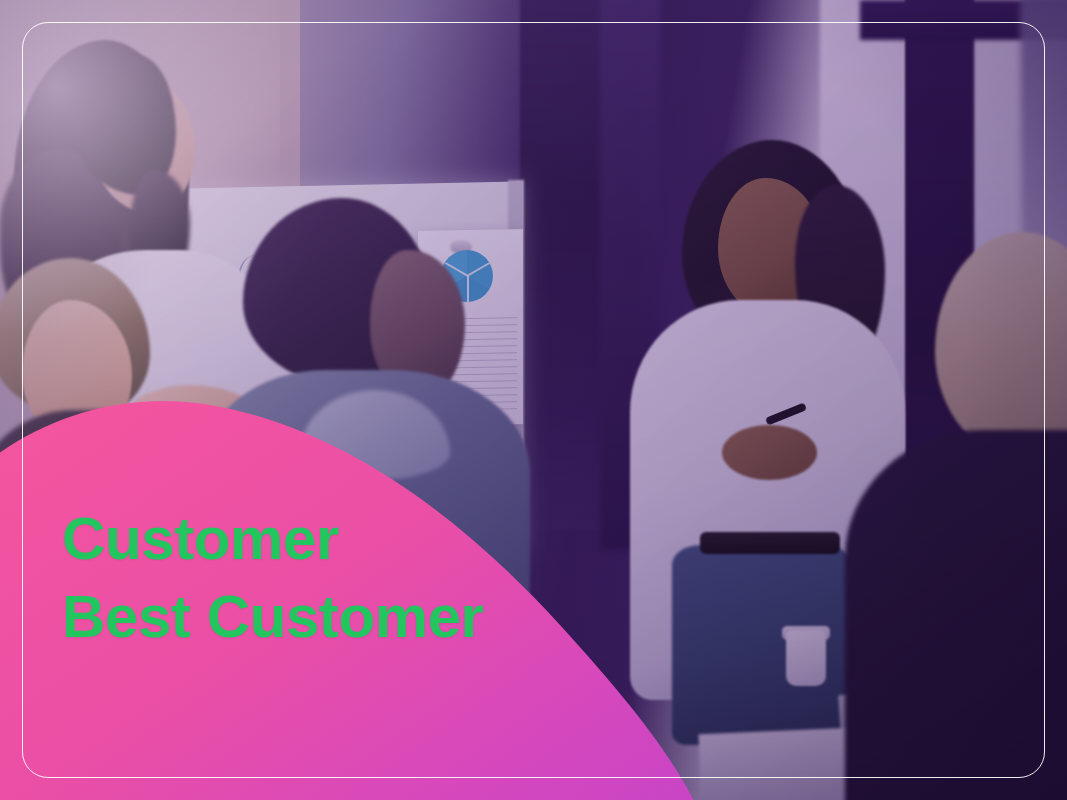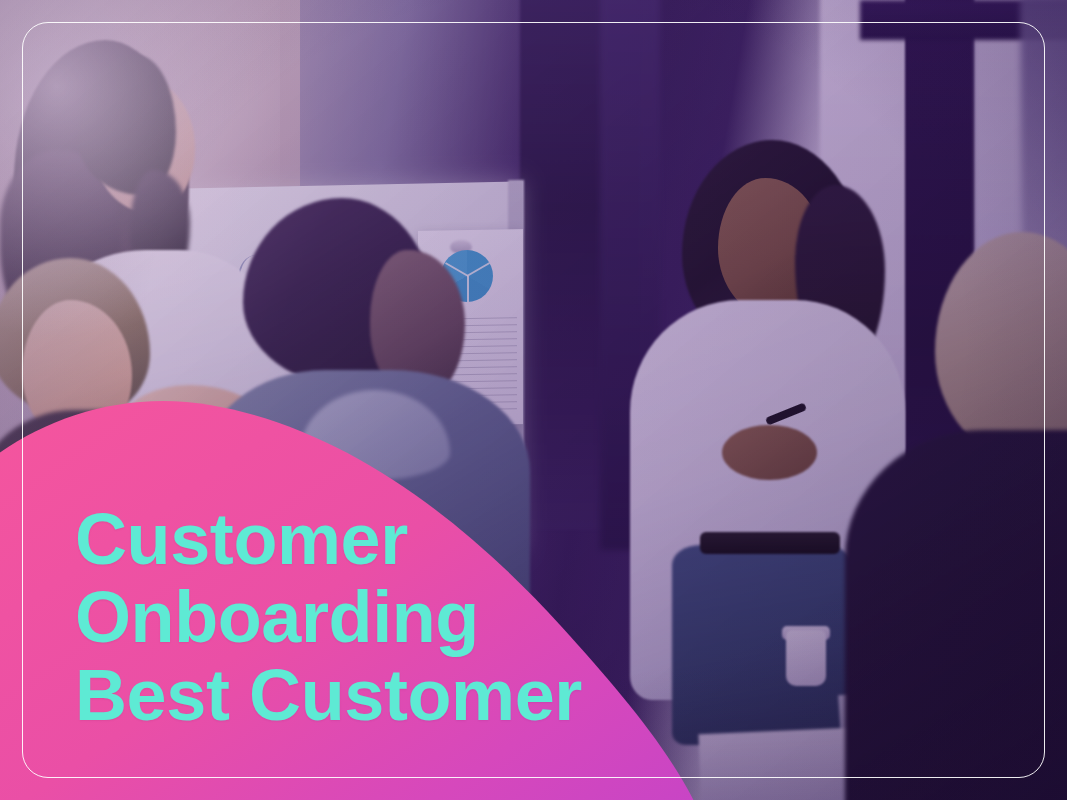--- a/index.html
+++ b/index.html
@@ -323,24 +323,24 @@
   
   .frame{
     position:absolute;left:22px;top:22px;right:22px;bottom:22px;
     border:1.6px solid rgba(255,255,255,.92);
     border-radius:26px;
     z-index:9;pointer-events:none;
   }
 
   
   .title{
-    position:absolute;left:75px;top:500px;z-index:10;
-    color:#5eead4;
+    position:absolute;left:62px;top:500px;z-index:10;
+    color:#22c55e;
     font-weight:700;
-    font-size:72px;
+    font-size:60px;
     line-height:78px;
     letter-spacing:-0.4px;
     text-shadow:0 1px 2px rgba(120,20,80,.10);
   }
   .title .ln{display:block;white-space:nowrap;}
 </style>
 </head>
 <body>
 
 <div class="stage">
@@ -423,17 +423,16 @@
                C 400 32, 520 120, 620 230
                C 700 318, 760 392, 778 470
                Z" fill="url(#blobGrad)"></path>
     </svg>
   </div>
 
   <div class="frame"></div>
 
   <div class="title">
     <span class="ln">Customer</span>
-    <span class="ln">Onboarding</span>
     <span class="ln">Best Customer</span>
   </div>
 
 </div>
 
 </body></html>

